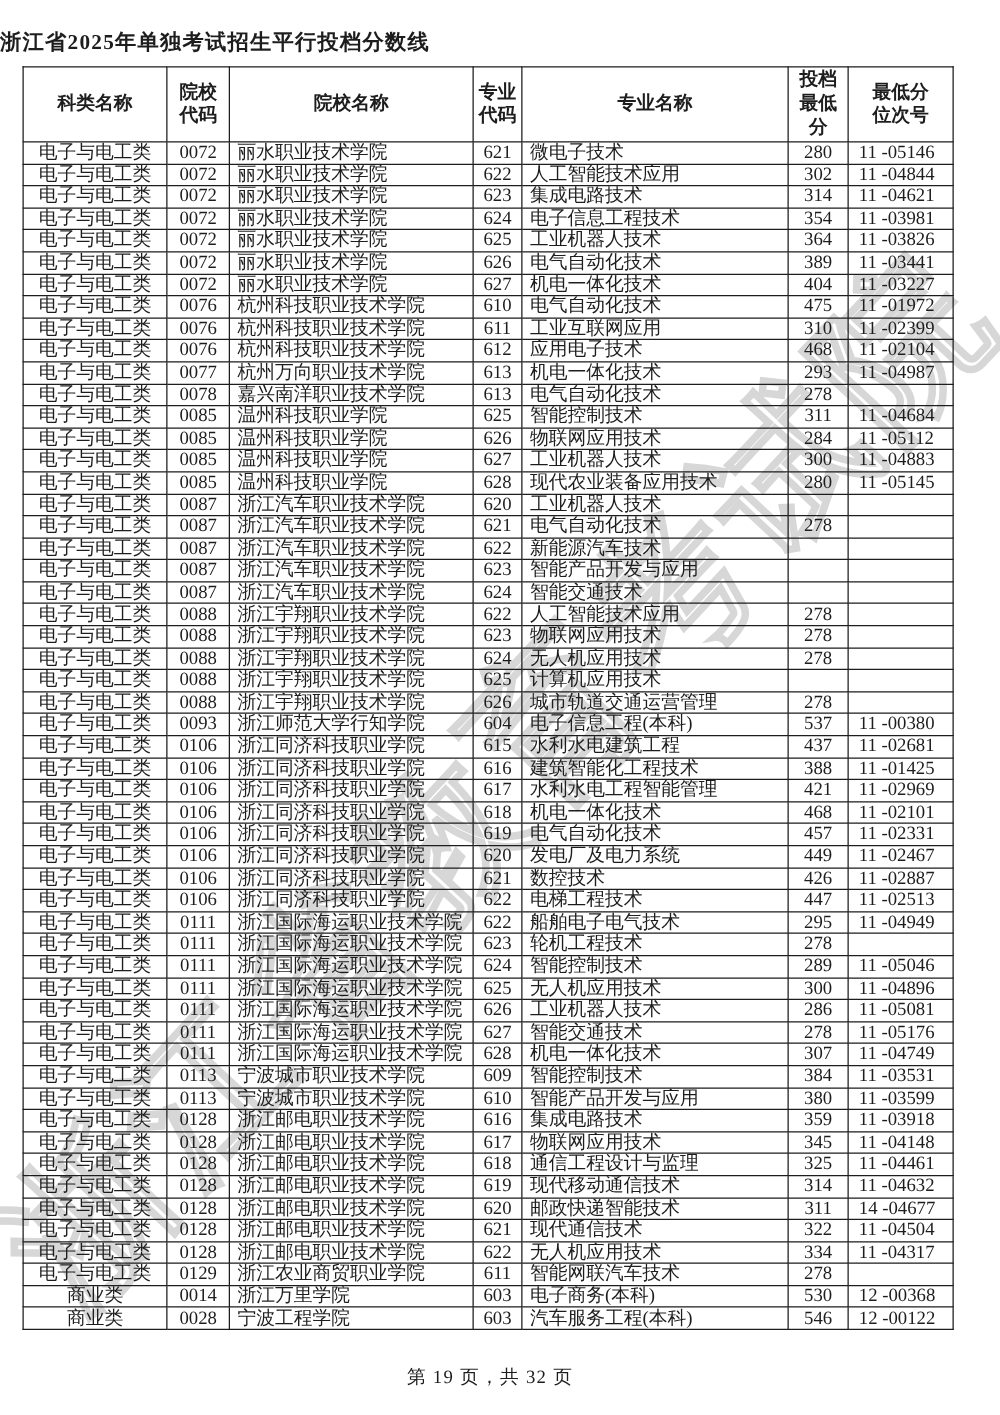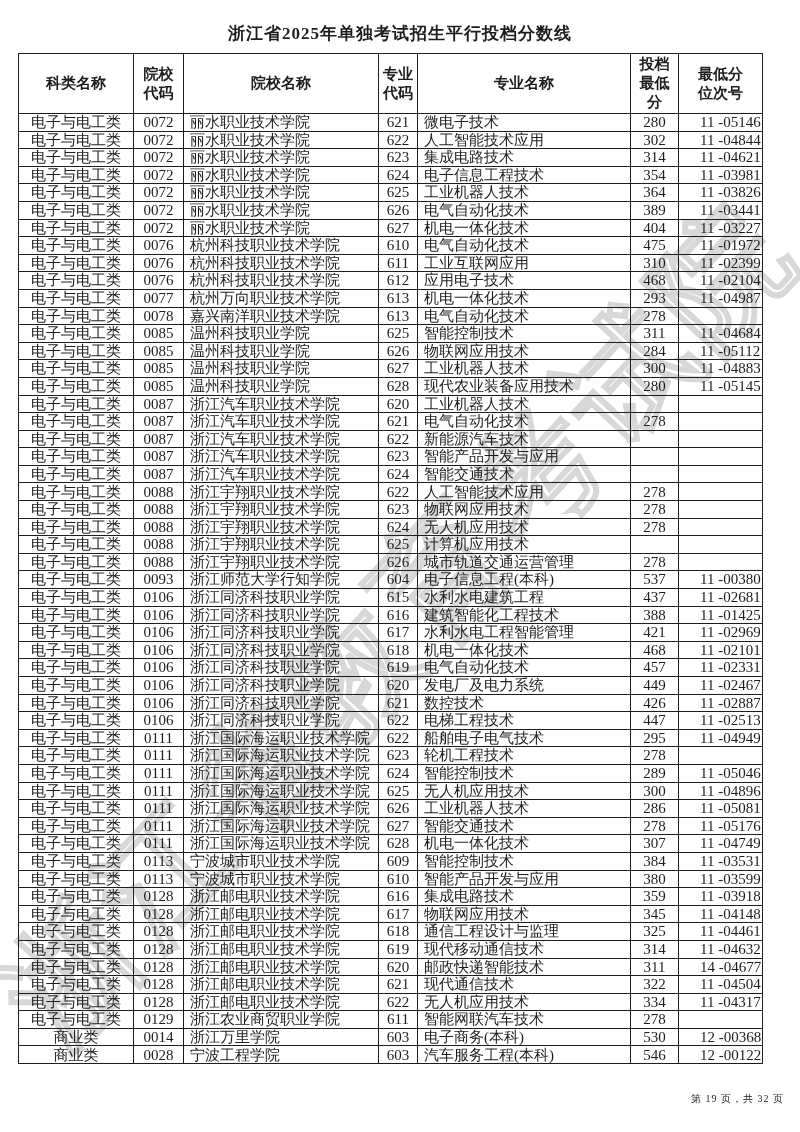--- a/index.html
+++ b/index.html
@@ -5,21 +5,20 @@
   html,body{margin:0;padding:0;}
   body{
     width:800px;height:1132px;
     background:#ffffff;
     color:#1d1d1d;
     font-family:"Liberation Serif","DejaVu Serif",serif;
     position:relative;
     overflow:hidden;
   }
   .page-title{
-    text-align:center;
     font-weight:bold;
     font-size:17px;
     letter-spacing:1px;
     padding-top:22px;
     margin:0 0 8px 0;
   }
   table.score-table{
     border-collapse:collapse;
     table-layout:fixed;
     width:744px;
@@ -44,27 +43,27 @@
   }
   .score-table td{
     font-size:15px;
     line-height:16.5px;
     height:16.6px;
     padding:0 3px;
     vertical-align:middle;
   }
   td.c-cat,td.c-code,td.c-mcode,td.c-score{text-align:center;}
   td.c-college,td.c-major{text-align:left;padding-left:6px;}
-  td.c-rank{text-align:left;padding-left:21px;}
+  td.c-rank{text-align:left;padding-left:8px;}
   .page-footer{
     position:absolute;
     left:0;right:16px;
     top:1092px;
-    text-align:right;
-    font-size:10px;
+    text-align:center;
+    font-size:15px;
     letter-spacing:1px;
     z-index:2;
   }
   .watermark{
     position:absolute;
     left:50%;top:55%;
     transform:translate(-50%,-50%) rotate(-47deg);
     font-size:128px;
     font-weight:bold;
     white-space:nowrap;

